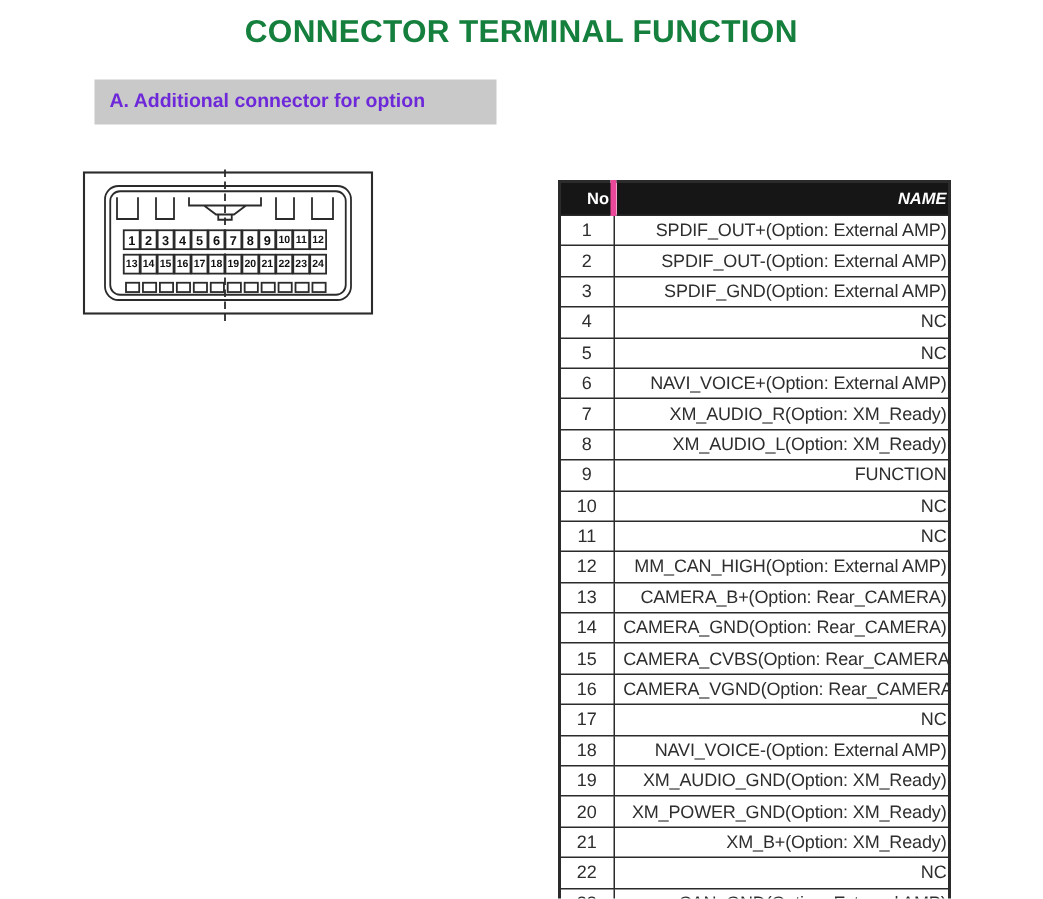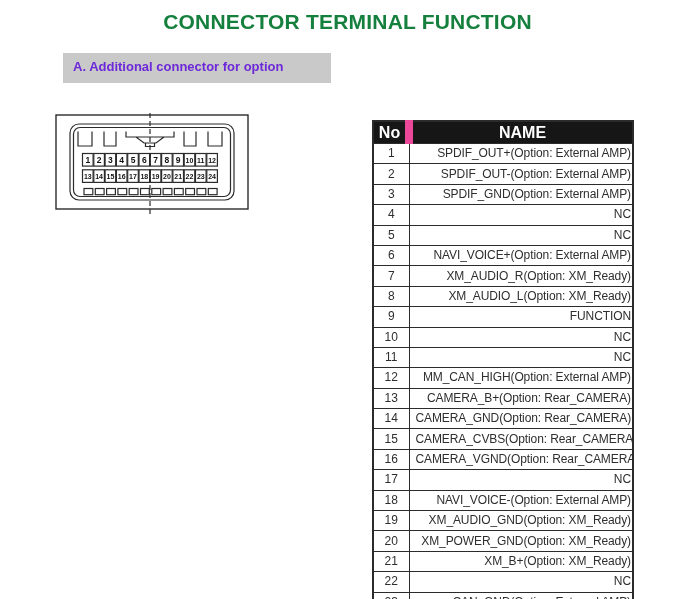--- a/index.html
+++ b/index.html
@@ -31,23 +31,23 @@
     border-collapse:collapse; table-layout:fixed;
     border:2px solid var(--line,#2b2b2b);
     font-size:12px; color:#2e2e2e;
   }
   .terminal-table th, .terminal-table td {
     border:1px solid var(--line,#2b2b2b);
     white-space:nowrap; overflow:hidden;
   }
   .terminal-table thead th {
     background:var(--th-bg,#161616); color:var(--th-tx,#ffffff);
-    font-size:16px; font-weight:bold; height:19px; text-align:center;
-  }
-  .terminal-table thead th.name-col { border-left:8px solid #ec4899; }
+    font-size:11px; font-weight:bold; height:19px; text-align:right;
+  }
+  .terminal-table thead th.name-col { border-left:4px solid #ec4899;font-style:italic; }
   .terminal-table col.c-no { width:36px; }
   .terminal-table td { height:17.4px; line-height:17px; }
   .terminal-table td.no { text-align:center; }
   .terminal-table td.nm { padding-left:6px; letter-spacing:-0.1px;text-align:right; }
 </style>
 </head>
 <body>
 
 <div class="page">
 

